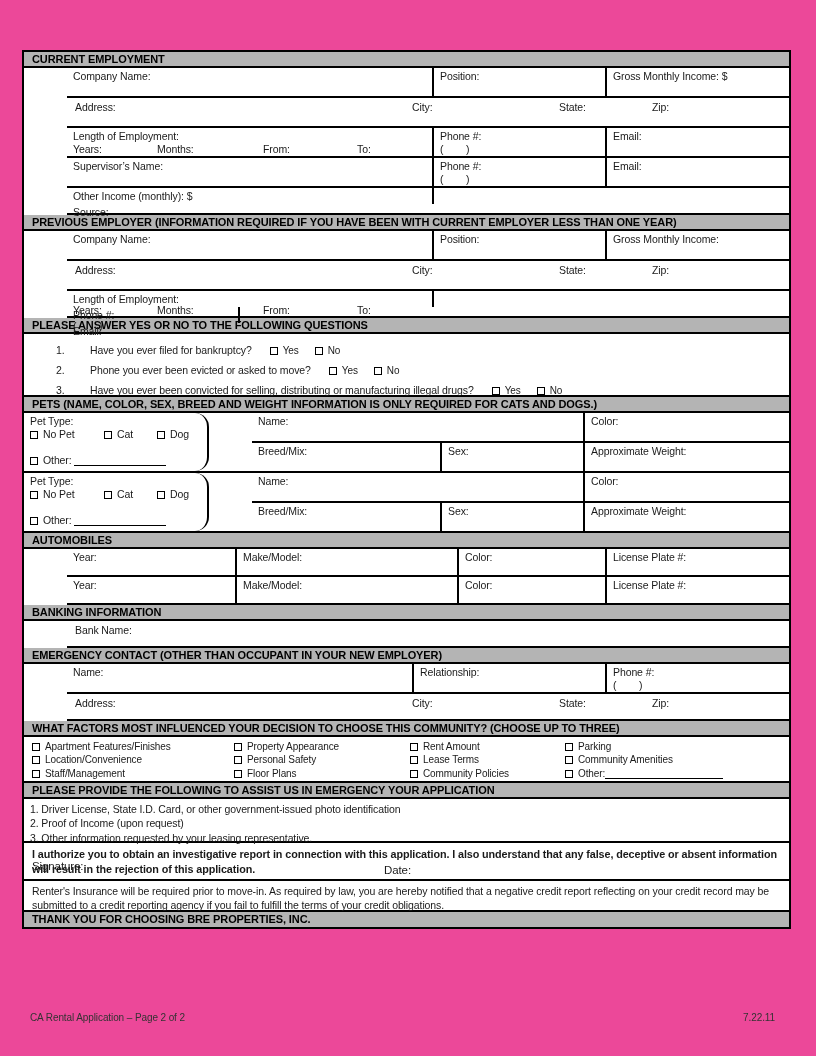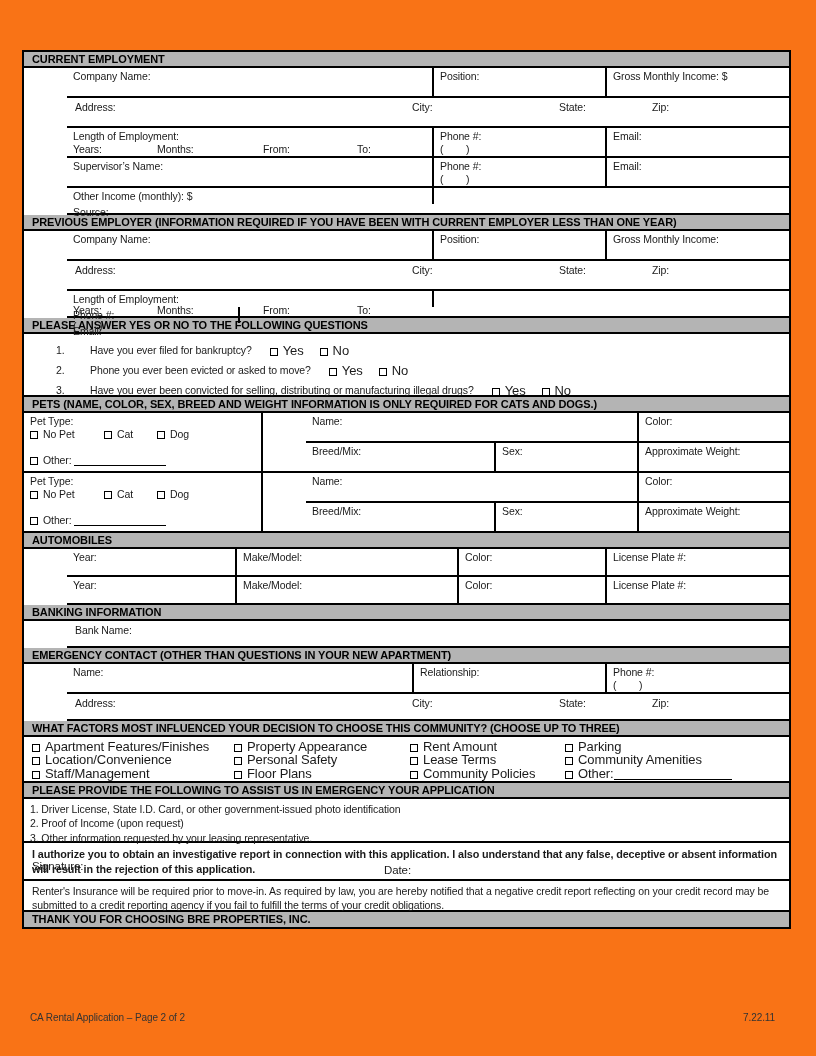--- a/index.html
+++ b/index.html
@@ -1,20 +1,20 @@
 <!DOCTYPE html>
 <html style="--header-bg: #b4b4b4;"><head>
 <meta charset="utf-8">
 <style>
   * { box-sizing: border-box; margin: 0; padding: 0; }
   html,body { background:#e8e8e8; }
   body { font-family: "Liberation Sans", sans-serif; color:#1a1a1a; }
   .page {
     position: relative; width: 816px; height: 1056px;
-    background: #f97316; margin: 0 auto; overflow: hidden;
+    background: #ec4899; margin: 0 auto; overflow: hidden;
     letter-spacing: -0.1px;
   }
   .form {
     position: absolute; left: 22px; top: 50px; width: 769px;
     border: 2px solid #000; background:#fff;
   }
   .sec-header {
     height: 16px; background: var(--header-bg, #b4b4b4);
     border-bottom: 2px solid #000;
     font-weight: bold; font-size: 11px; line-height: 14px;
@@ -28,31 +28,31 @@
   .h28 { height: 28px; }
   .h27 { height: 27px; flex-direction: column; }
   .lbl { font-size: 10.5px; color:#1a1a1a; }
   .abs { position: absolute; top: 3px; }
   .pre { white-space: pre; }
   .cb {
     display: inline-block; width: 8px; height: 8px;
     border: 1.5px solid #000; vertical-align: -1px; margin-right: 5px;
     background: #fff;
   }
-  .opt { display: inline-block; font-size: 13px; }
+  .opt { display: inline-block; font-size: 10px; }
   .uline { display: inline-block; border-bottom: 1px solid #000; height: 10px; vertical-align: -2px; }
   
   .q-block { border-bottom: 2px solid #000; padding: 6px 0 4px 0; height: 63px; }
   .q-row { display: flex; align-items: center; height: 20px; font-size: 10.5px; }
   .q-num { width: 22px; margin-left: 32px; }
   .q-text { margin-right: 18px; padding-left: 12px; }
   .q-row .opt { margin-right: 16px; }
   
   .pet-block { display: flex; border-bottom: 2px solid #000; height: 60px; }
-  .pet-left { width: 239px; border-right: 2px solid #000; position: relative; font-size: 10.5px; }
+  .pet-left { width: 185px; border-right: 2px solid #000; position: relative; font-size: 10.5px; border-radius: 14px; }
   .pet-right { flex: 1; display: flex; flex-direction: column; }
   .pet-right .row:last-child { border-bottom: none; flex: 1; }
   
   .factors { border-bottom: 2px solid #000; padding: 3px 0 3px 8px; height: 46px; }
   .f-row { display: flex; height: 13.3px; align-items: center; }
   .f-c1 { width: 202px; } .f-c2 { width: 176px; } .f-c3 { width: 155px; } .f-c4 { flex: 1; }
   
   .provide { border-bottom: 2px solid #000; padding: 3px 6px; height: 44px; font-size: 10.5px; line-height: 14.3px; }
   
   .auth { border-bottom: 2px solid #000; padding: 4px 8px 2px 8px; height: 38px; position: relative; }
@@ -215,21 +215,21 @@
       <div class="cell" style="width:222px"><span class="lbl">Make/Model:</span></div>
       <div class="cell" style="width:148px"><span class="lbl">Color:</span></div>
       <div class="cell"><span class="lbl">License Plate #:</span></div>
     </div>
 
     <div class="sec-header">BANKING INFORMATION</div>
     <div class="row h27">
       <span class="lbl abs" style="left:8px">Bank Name:</span>
     </div>
 
-    <div class="sec-header">EMERGENCY CONTACT (OTHER THAN QUESTIONS IN YOUR NEW APARTMENT)</div>
+    <div class="sec-header">EMERGENCY CONTACT (OTHER THAN OCCUPANT IN YOUR NEW EMPLOYER)</div>
     <div class="row h30">
       <div class="cell" style="width:347px"><span class="lbl">Name:</span></div>
       <div class="cell" style="width:193px"><span class="lbl">Relationship:</span></div>
       <div class="cell">
         <span class="lbl">Phone #:</span>
         <span class="sub pre" style="left:6px">(        )</span>
       </div>
     </div>
     <div class="row h27">
       <span class="lbl abs" style="left:8px">Address:</span>

